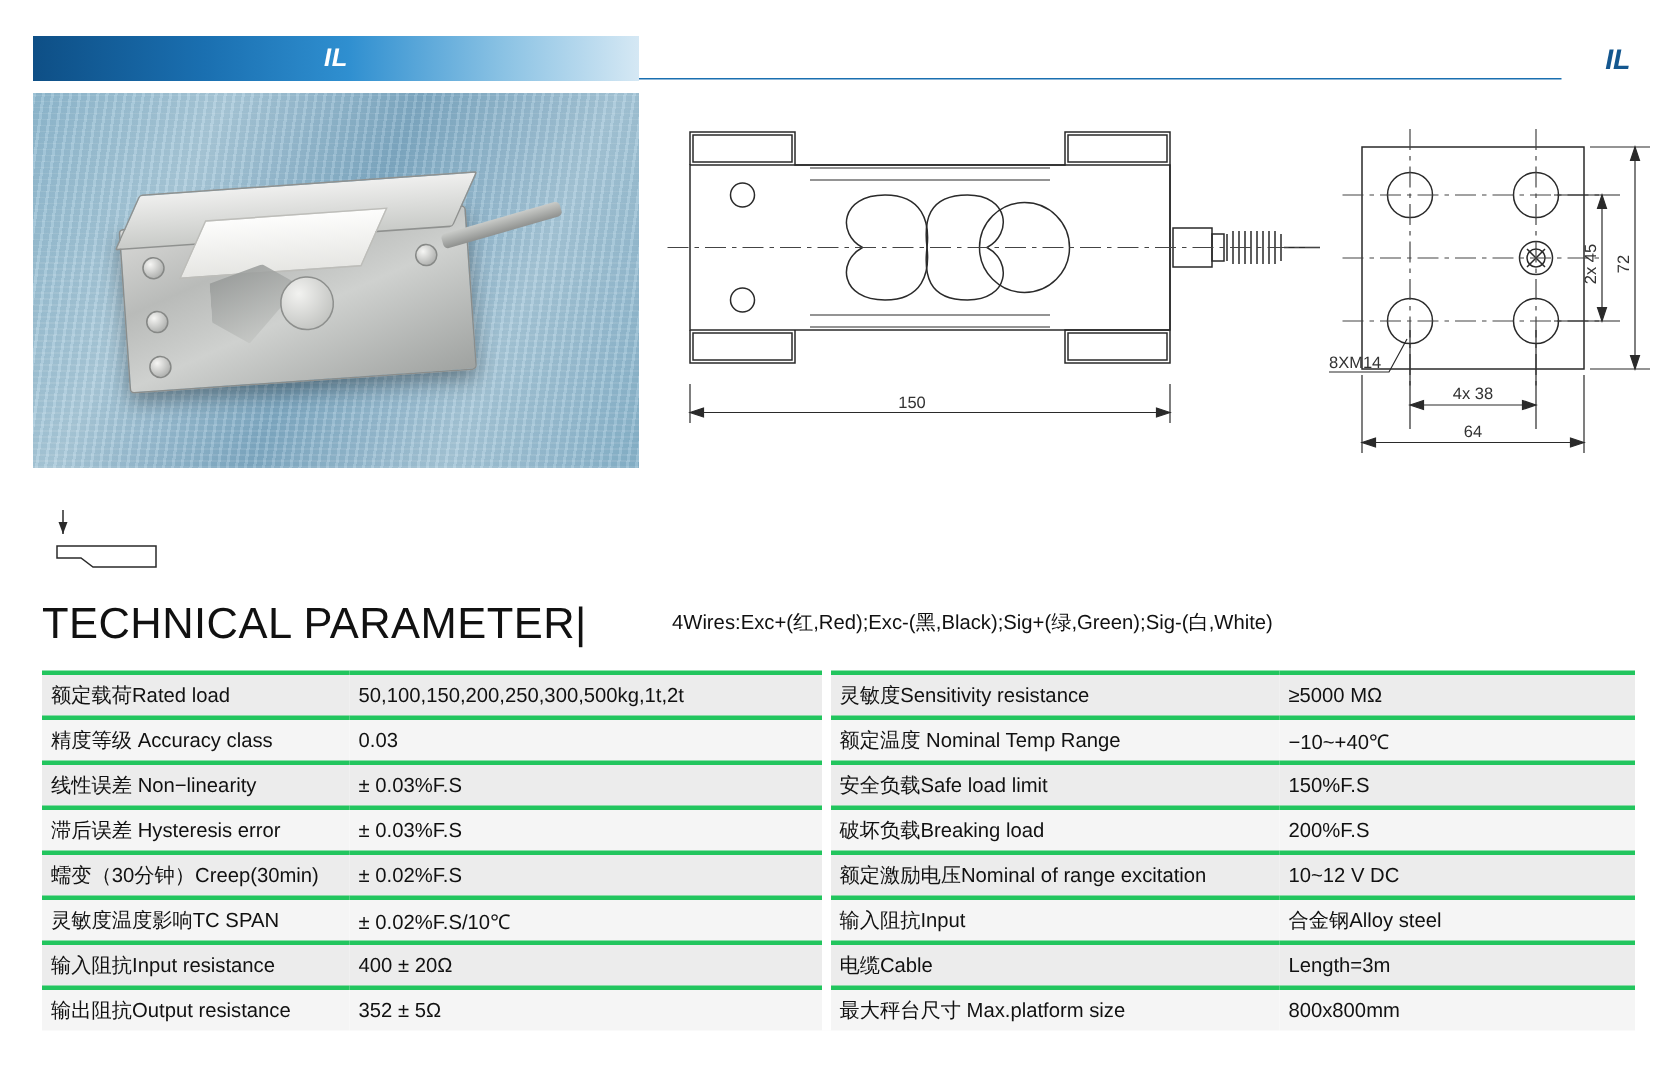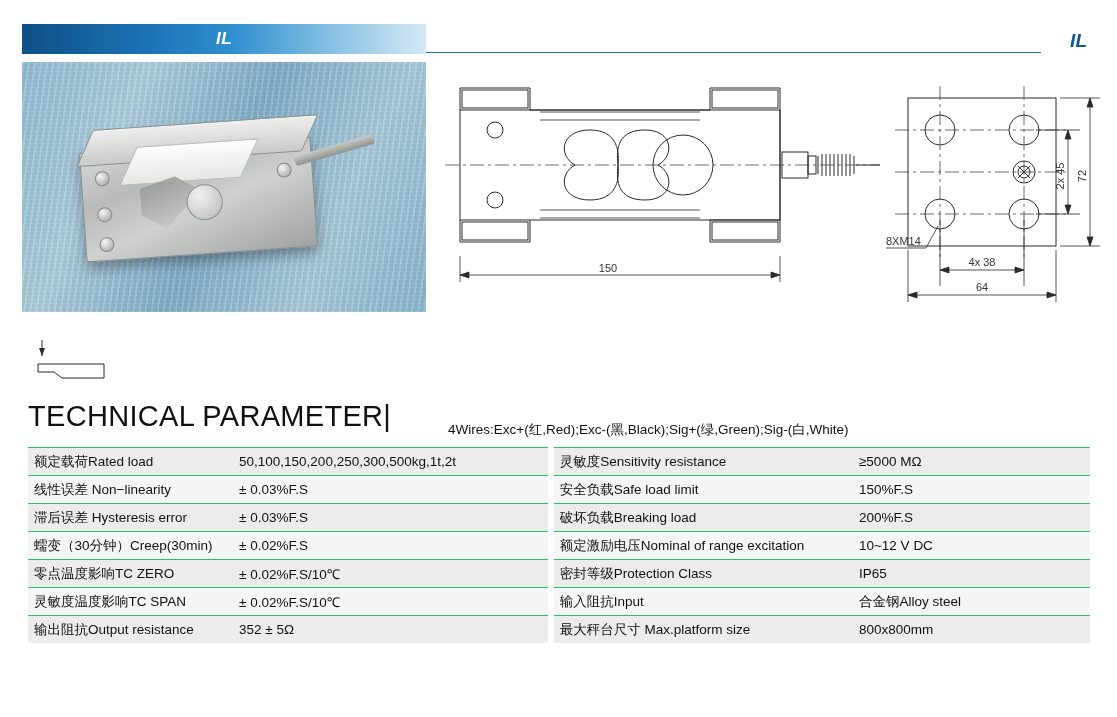--- a/index.html
+++ b/index.html
@@ -95,31 +95,31 @@
 
   
   .sideview{position:absolute;left:28px;top:338px;width:120px;height:56px;}
 
   
   .tp-title{
     position:absolute;left:28px;top:400px;font-size:29px;letter-spacing:.3px;color:#111;
     font-family:"Liberation Sans",sans-serif;
   }
   .tp-wires{
-    position:absolute;left:448px;top:421px;font-size:13.5px;color:#111;
+    position:absolute;left:448px;top:406px;font-size:13.5px;color:#111;
   }
 
   
   table.spec{
     position:absolute;left:28px;top:447px;width:1062px;
     border-collapse:collapse;font-size:13.5px;
   }
   table.spec td{
     padding:4px 6px;height:19px;vertical-align:middle;
-    border-top:1px solid #22c55e;
+    border-top:3px solid #22c55e;
     white-space:nowrap;
     margin-top:33px;
   }
   table.spec tr{background:#ececec;}
   table.spec tr:nth-child(even){background:#f5f5f5;}
   td.k1{width:196px;}
   td.v1{width:320px;}
   td.k2{width:296px;}
   td.v2{width:250px;}
   .sep{border-left:6px solid #ffffff;}
@@ -265,49 +265,55 @@
 
 <table class="spec">
   <tbody>
     <tr>
       <td class="k1">额定载荷Rated load</td>
       <td class="v1">50,100,150,200,250,300,500kg,1t,2t</td>
       <td class="k2 sep">灵敏度Sensitivity resistance</td>
       <td class="v2">≥5000 MΩ</td>
     </tr>
     <tr>
+      <td class="k1">精度等级 Accuracy class</td>
+      <td class="v1">0.03</td>
+      <td class="k2 sep">额定温度 Nominal Temp Range</td>
+      <td class="v2">−10~+40℃</td>
+    </tr>
+    <tr>
       <td class="k1">线性误差 Non−linearity</td>
       <td class="v1">± 0.03%F.S</td>
       <td class="k2 sep">安全负载Safe load limit</td>
       <td class="v2">150%F.S</td>
     </tr>
     <tr>
       <td class="k1">滞后误差 Hysteresis error</td>
       <td class="v1">± 0.03%F.S</td>
       <td class="k2 sep">破坏负载Breaking load</td>
       <td class="v2">200%F.S</td>
     </tr>
     <tr>
       <td class="k1">蠕变（30分钟）Creep(30min)</td>
       <td class="v1">± 0.02%F.S</td>
       <td class="k2 sep">额定激励电压Nominal of range excitation</td>
       <td class="v2">10~12 V DC</td>
     </tr>
     <tr>
-      <td class="k1">零点温度影响TC ZERO</td>
-      <td class="v1">± 0.02%F.S/10℃</td>
-      <td class="k2 sep">密封等级Protection Class</td>
-      <td class="v2">IP65</td>
-    </tr>
-    <tr>
       <td class="k1">灵敏度温度影响TC SPAN</td>
       <td class="v1">± 0.02%F.S/10℃</td>
       <td class="k2 sep">输入阻抗Input</td>
       <td class="v2">合金钢Alloy steel</td>
     </tr>
     <tr>
+      <td class="k1">输入阻抗Input resistance</td>
+      <td class="v1">400 ± 20Ω</td>
+      <td class="k2 sep">电缆Cable</td>
+      <td class="v2">Length=3m</td>
+    </tr>
+    <tr>
       <td class="k1">输出阻抗Output resistance</td>
       <td class="v1">352 ± 5Ω</td>
       <td class="k2 sep">最大秤台尺寸 Max.platform size</td>
       <td class="v2">800x800mm</td>
     </tr>
   </tbody>
 </table>
 
 </body></html>

